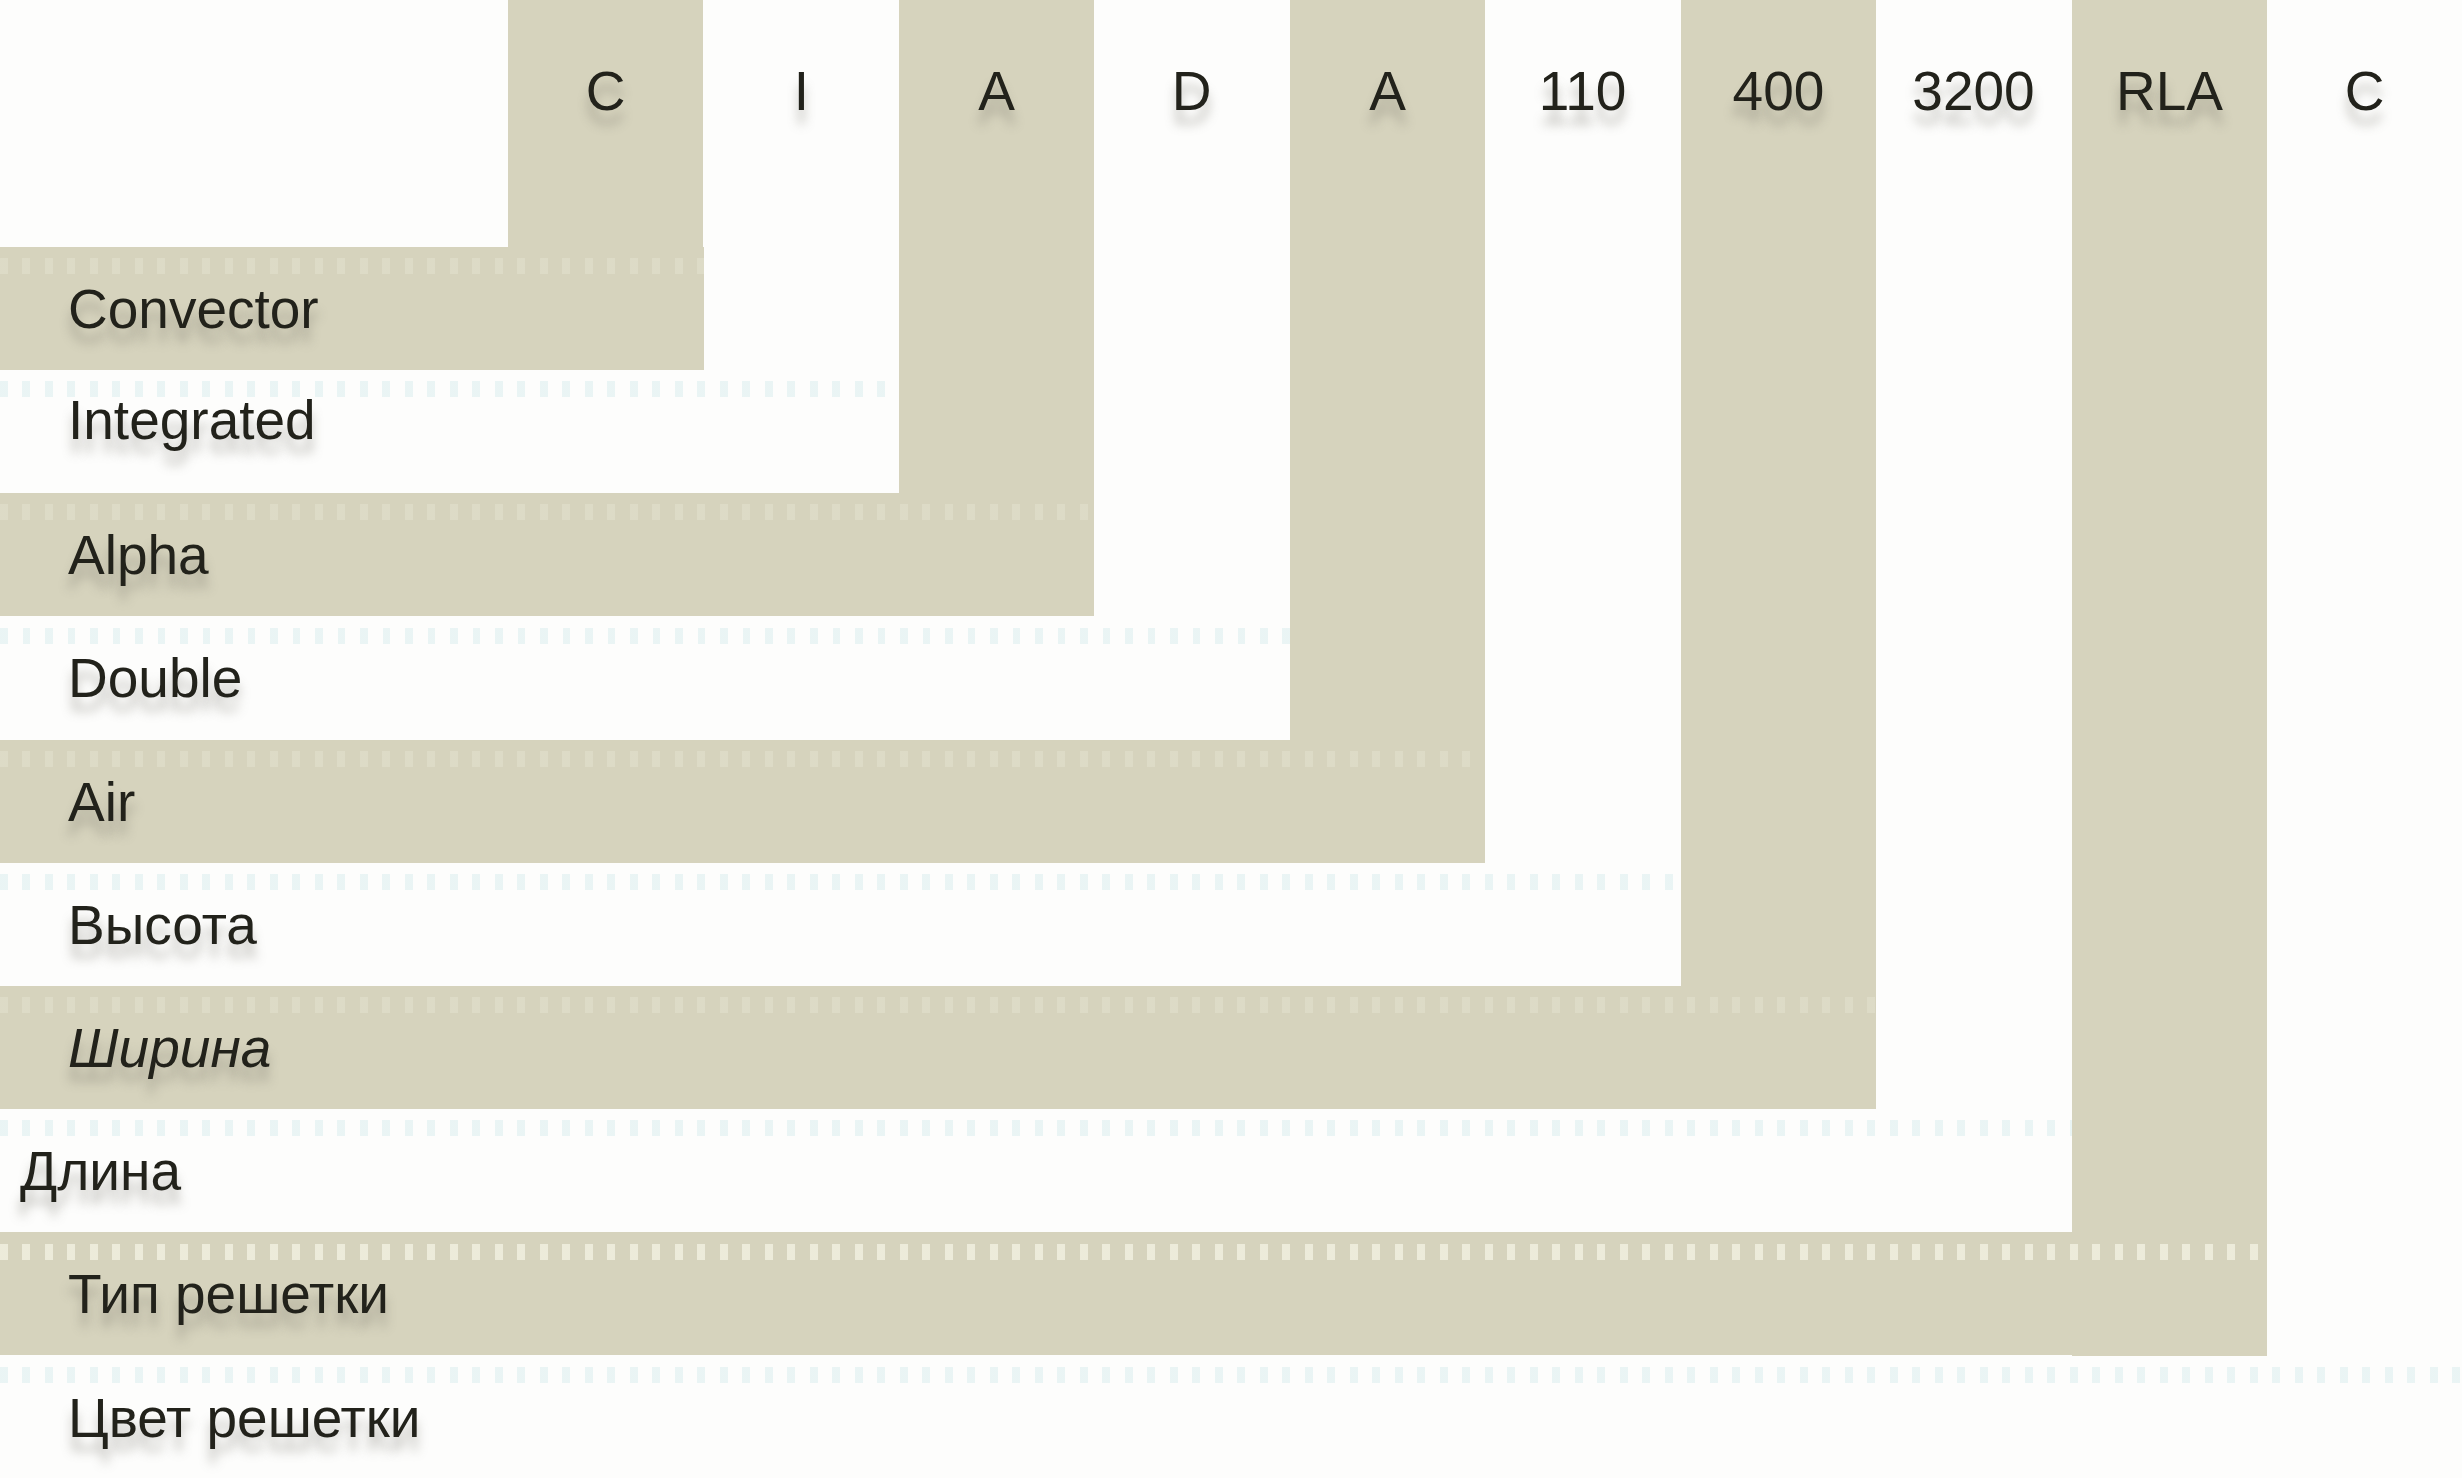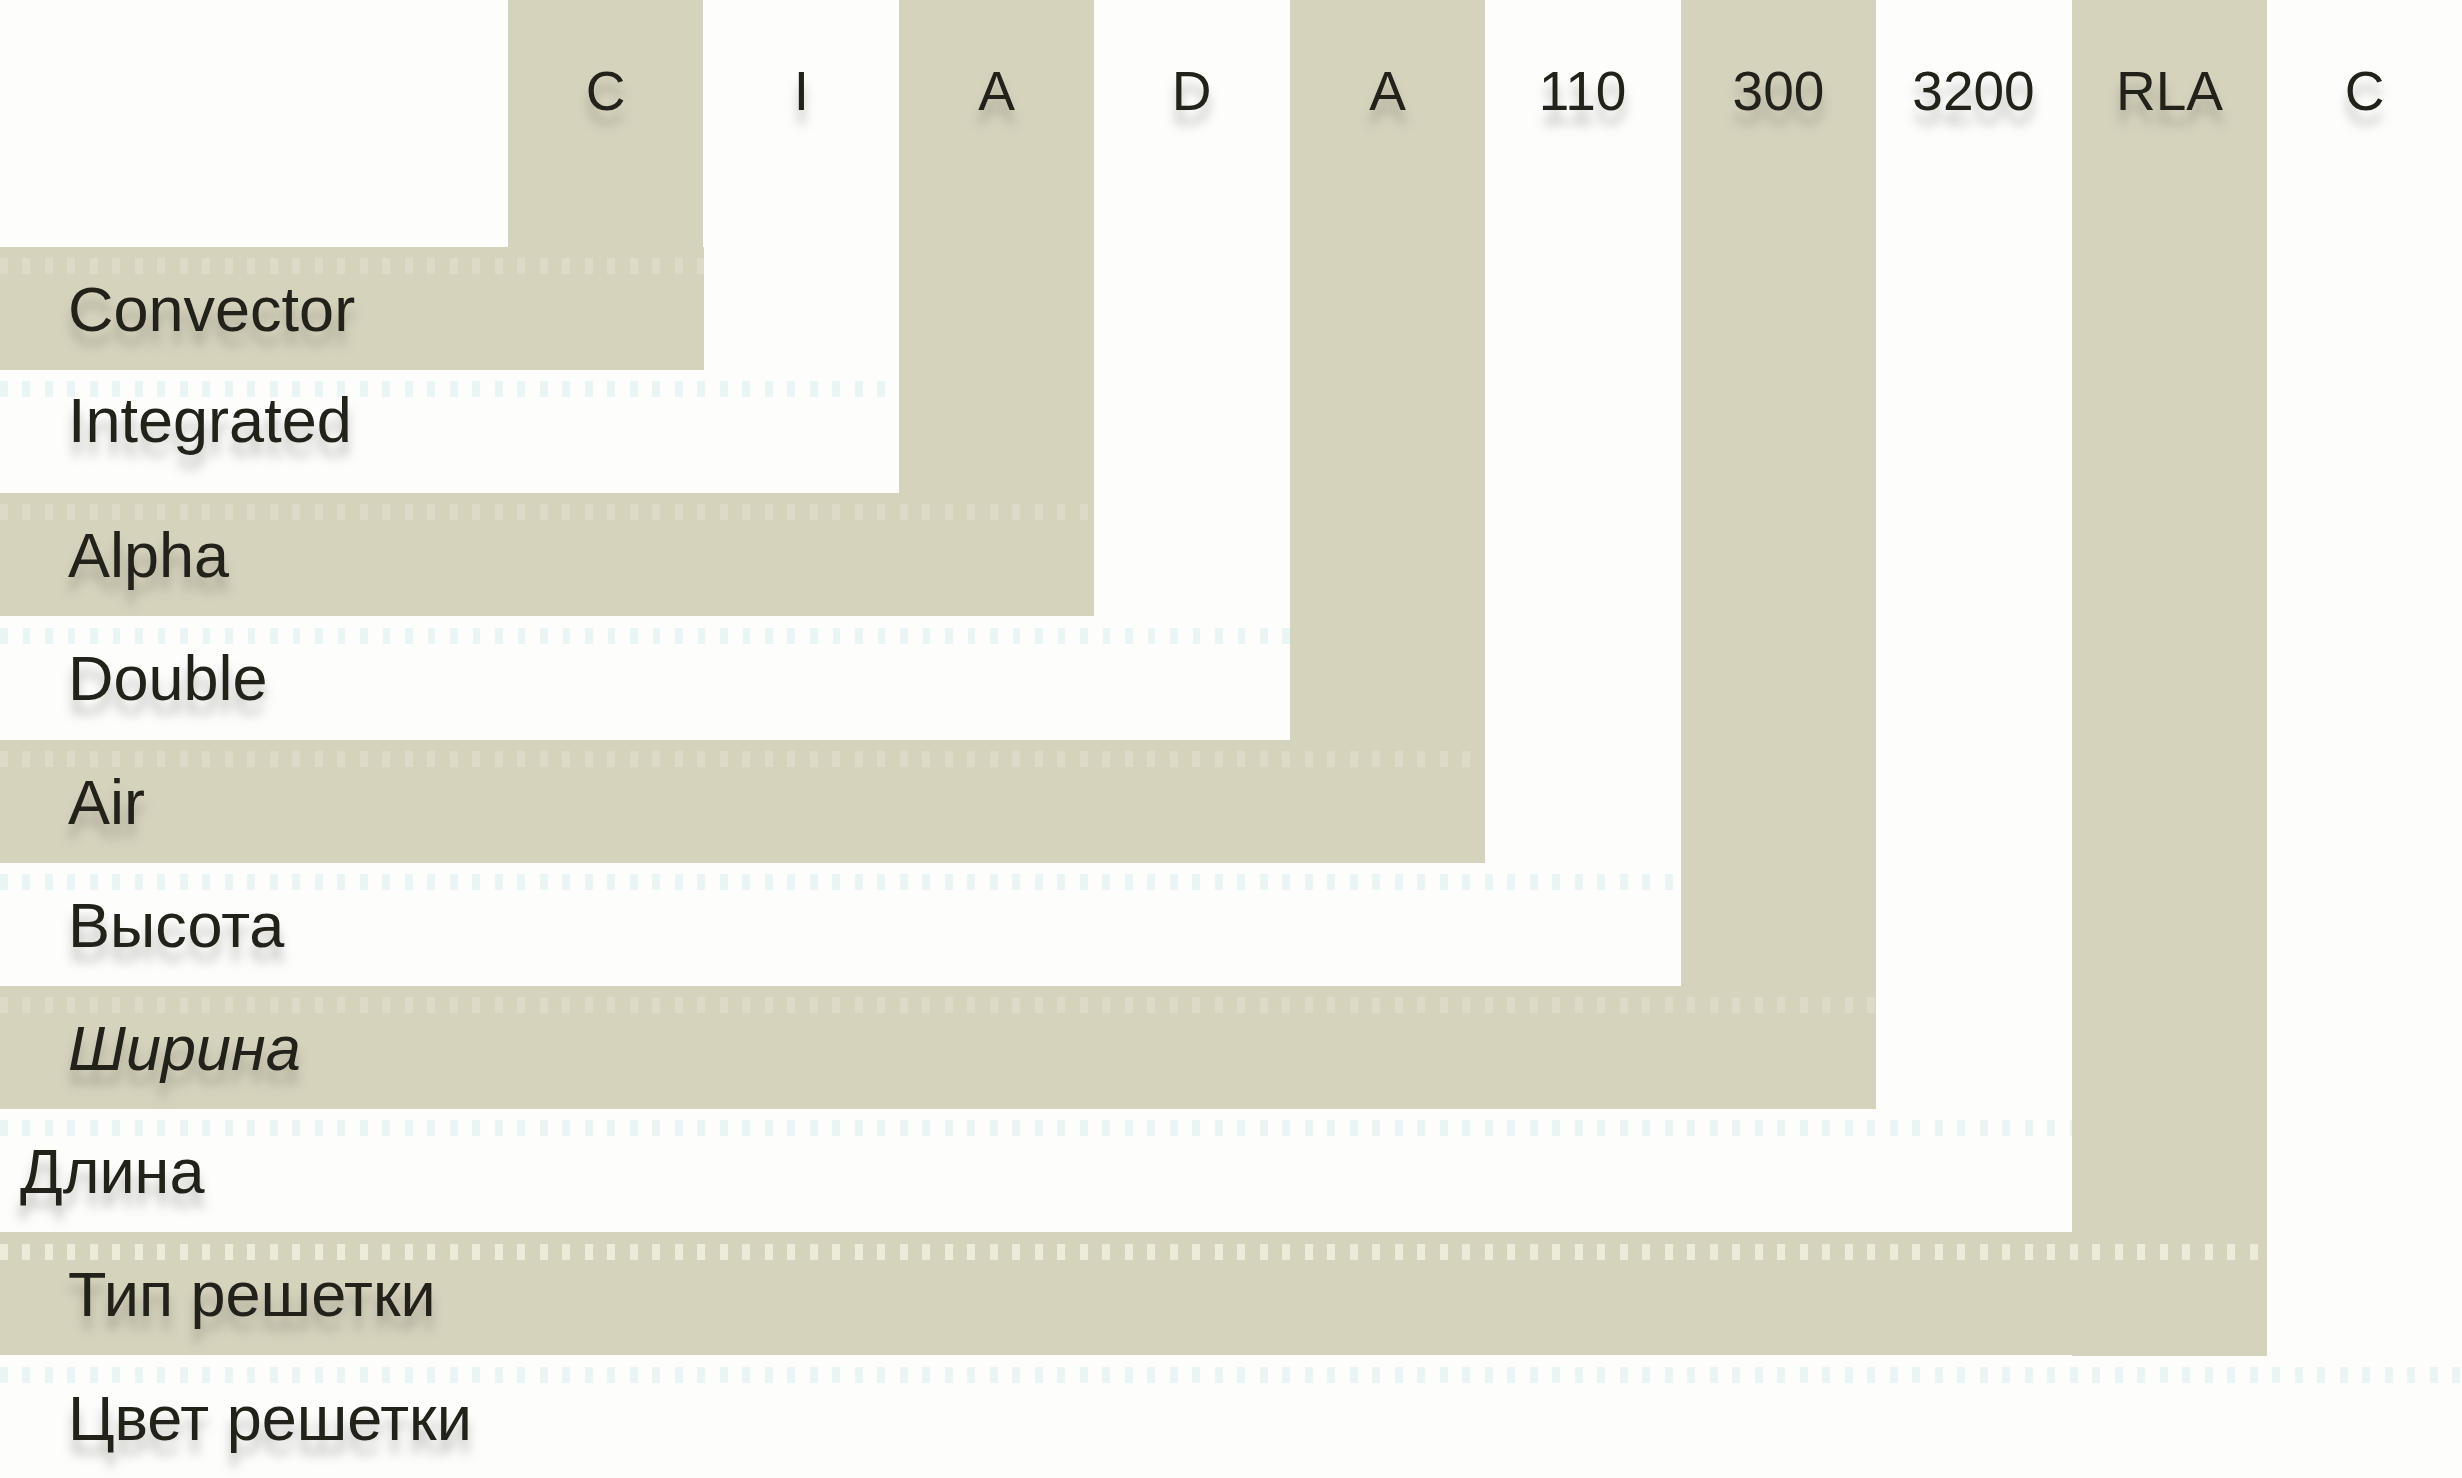--- a/index.html
+++ b/index.html
@@ -28,21 +28,21 @@
     text-shadow: 0 14px 10.4px rgba(105, 103, 92, 0.40);
     white-space: nowrap;
   }
   .row-label {
     position: absolute;
     left: 0;
     display: flex;
     align-items: center;
     padding-left: 68px;
     box-sizing: border-box;
-    font-size: 63px;
+    font-size: 55px;
     color: var(--text, #22221b);
     text-shadow: 0 14px 10.4px rgba(105, 103, 92, 0.40);
     white-space: nowrap;
   }
   .dotted-line {
     position: absolute;
     height: 15.6px;
     background-image: repeating-linear-gradient(
       90deg,
       var(--dot-color) 0px,
@@ -96,21 +96,21 @@
       <div class="code-label" style="left: 704px; width: 195px;">I</div>
       <div class="row-label" style="top: 350px; height: 139px; width: 899px;">Integrated</div>
       <div class="code-label" style="left: 899px; width: 195px;">A</div>
       <div class="row-label" style="top: 493px; height: 123px; width: 1094px;">Alpha</div>
       <div class="code-label" style="left: 1094px; width: 195px;">D</div>
       <div class="row-label" style="top: 616px; height: 123px; width: 1290px;">Double</div>
       <div class="code-label" style="left: 1290px; width: 195px;">A</div>
       <div class="row-label" style="top: 740px; height: 123px; width: 1485px;">Air</div>
       <div class="code-label" style="left: 1485px; width: 195px;">110</div>
       <div class="row-label" style="top: 863px; height: 123px; width: 1681px;">Высота</div>
-      <div class="code-label" style="left: 1681px; width: 195px;">300</div>
+      <div class="code-label" style="left: 1681px; width: 195px;">400</div>
       <div class="row-label" style="top: 986px; height: 123px; width: 1876px; font-style: italic;">Ширина</div>
       <div class="code-label" style="left: 1876px; width: 195px;">3200</div>
       <div class="row-label" style="top: 1109px; height: 123px; width: 2072px; padding-left: 20px;">Длина</div>
       <div class="code-label" style="left: 2072px; width: 195px;">RLA</div>
       <div class="row-label" style="top: 1232px; height: 123px; width: 2267px;">Тип решетки</div>
       <div class="code-label" style="left: 2267px; width: 195px;">C</div>
       <div class="row-label" style="top: 1356px; height: 123px; width: 2462px;">Цвет решетки</div>
     </div>
 </div>
 

